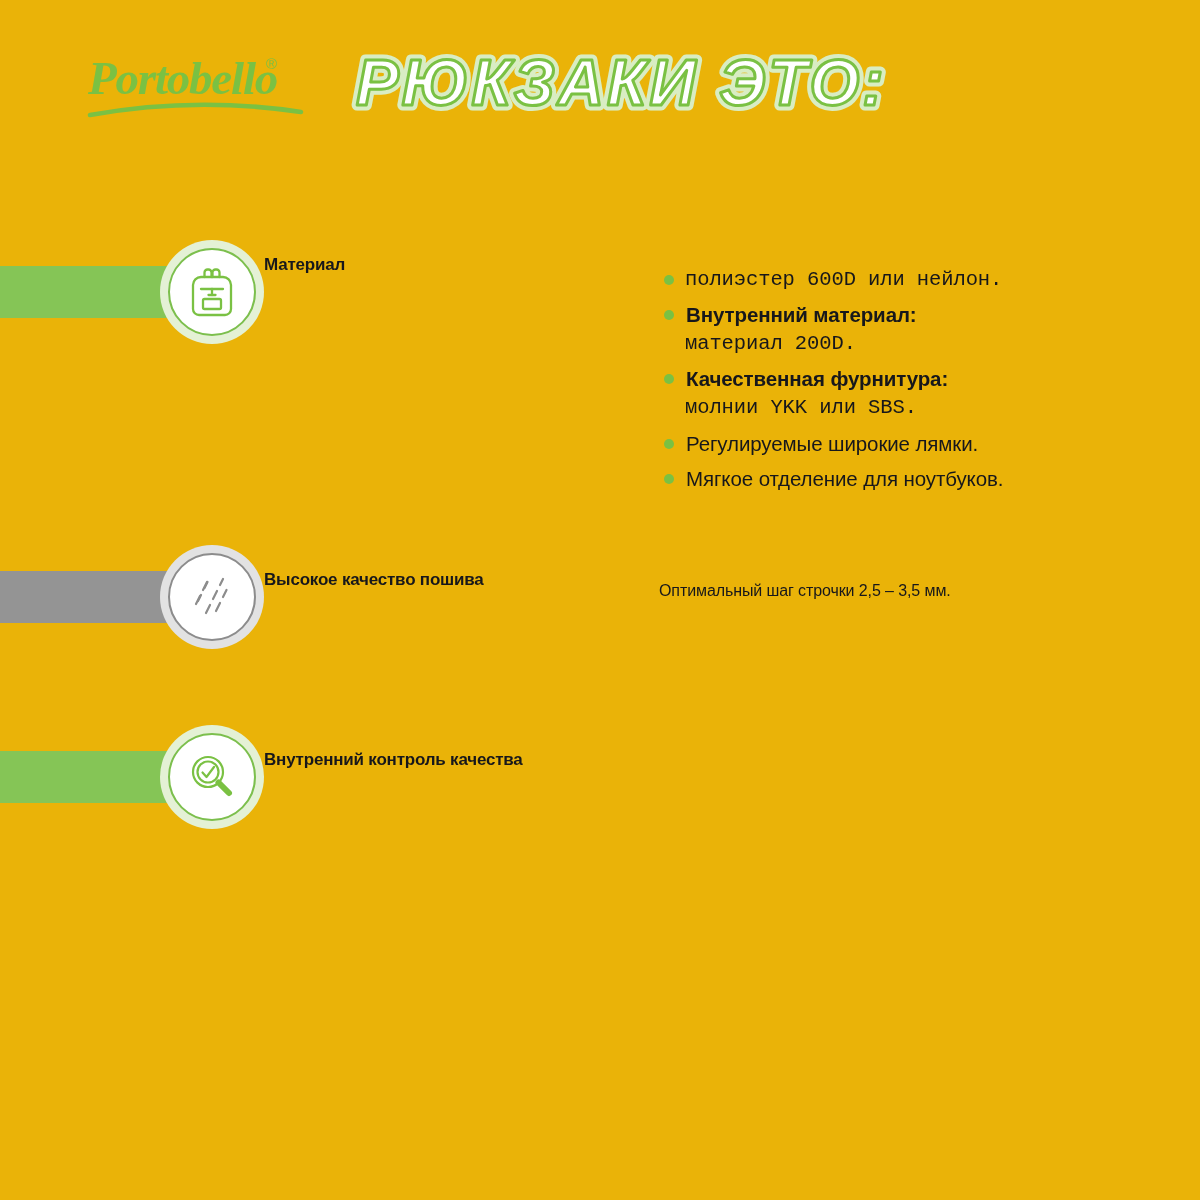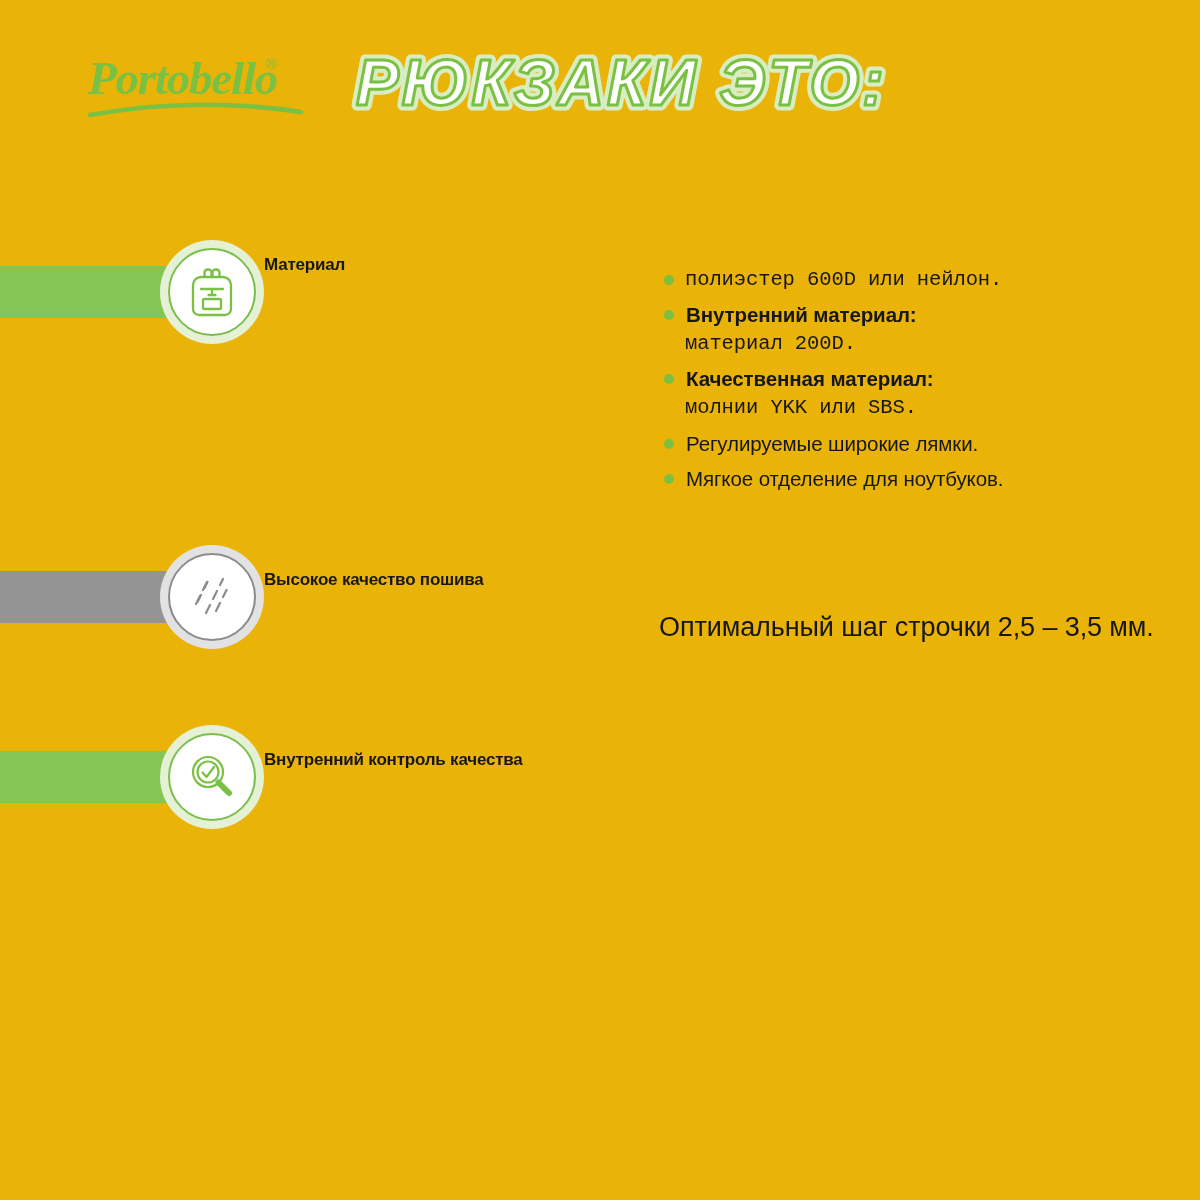--- a/index.html
+++ b/index.html
@@ -80,22 +80,22 @@
   }
   .bullet .cont {
     display:block; font-size:20.5px; font-weight:400;
     color:#17171b; line-height:1.42; letter-spacing:-0.1px;
     margin-left:-1px;
     font-family:Liberation Mono, monospace;
   }
   .bullet.single .lead { font-weight:400; }
 
   .note {
-    position:absolute; left:659px; top:608px;
-    font-size:27px; font-weight:400; color:#17171b;
+    position:absolute; left:659px; top:580px;
+    font-size:16px; font-weight:400; color:#17171b;
     letter-spacing:-0.1px; line-height:1.42;
   }
 </style>
 </head>
 <body>
 
 <div class="page">
 
   <div class="logo">
     <svg viewBox="0 0 215 72" xmlns="http://www.w3.org/2000/svg">
@@ -175,21 +175,21 @@
     </div>
 
     <div class="bullet">
       <span class="dot"></span>
       <span class="lead">Внутренний материал:</span>
       <span class="cont">материал 200D.</span>
     </div>
 
     <div class="bullet">
       <span class="dot"></span>
-      <span class="lead">Качественная материал:</span>
+      <span class="lead">Качественная фурнитура:</span>
       <span class="cont">молнии YKK или SBS.</span>
     </div>
 
     <div class="bullet single">
       <span class="dot"></span>
       <span class="lead">Регулируемые широкие лямки.</span>
     </div>
 
     <div class="bullet single">
       <span class="dot"></span>

